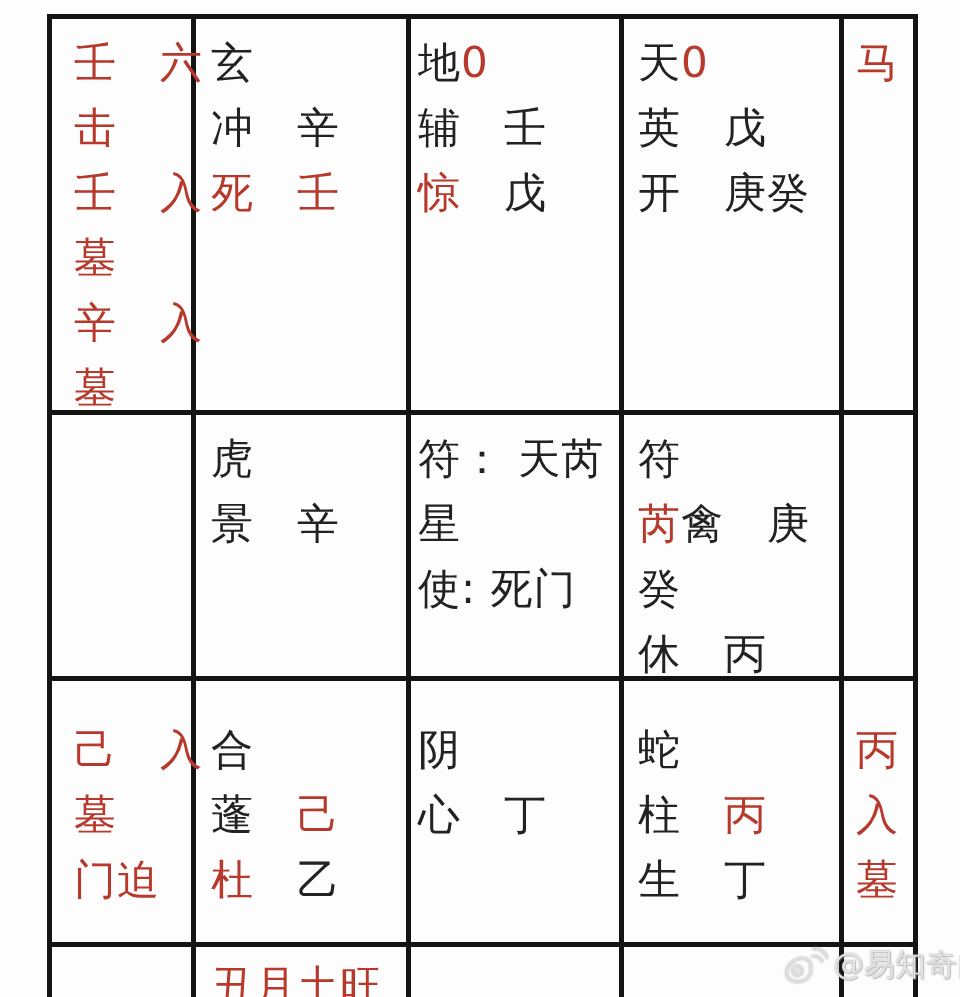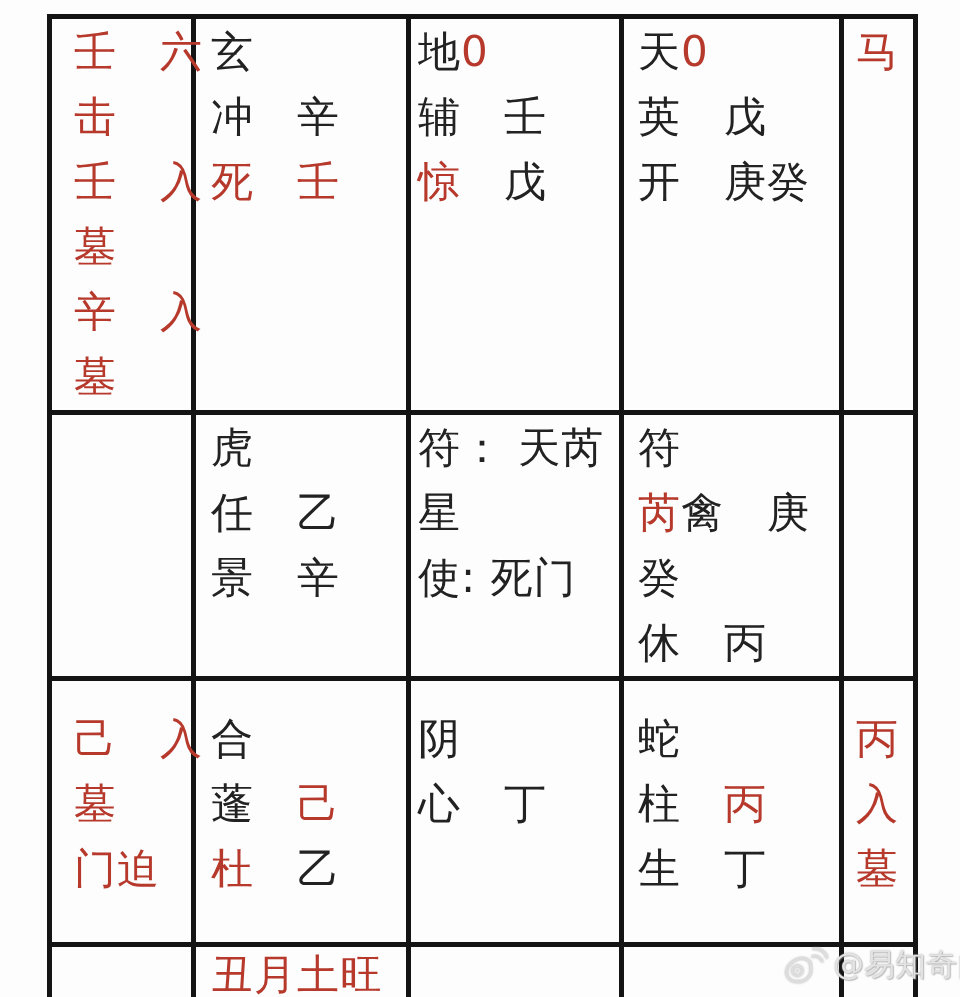--- a/index.html
+++ b/index.html
@@ -9,21 +9,21 @@
     font-family:"DejaVu Sans","Liberation Sans",sans-serif;
   }
   
   .gline{position:absolute;background:#141414;z-index:1;}
   .v{top:14px;width:5px;height:983px;}
   .h{left:47px;height:5px;width:871px;}
   .v0{left:47px;} .v1{left:191px;} .v2{left:406px;}
   .v3{left:619px;} .v4{left:839px;} .v5{left:913px;}
   .h0{top:14px;} .h1{top:410px;} .h2{top:676px;} .h3{top:942px;}
   
-  .cell{position:absolute;z-index:2;box-sizing:border-box;padding-top:0;border-radius:6px;}
+  .cell{position:absolute;z-index:2;box-sizing:border-box;padding-top:11px;border-radius:6px;}
   .r1{top:19px;height:391px;}
   .r2{top:415px;height:261px;}
   .r3{top:706px;height:261px;}
   .r4{top:947px;height:50px;}
   .c1{left:52px;width:139px;padding-left:22px;}
   .c2{left:196px;width:210px;padding-left:15px;}
   .c3{left:411px;width:208px;padding-left:7px;}
   .c4{left:624px;width:215px;padding-left:14px;}
   .c5{left:844px;width:69px;padding-left:12px;}
   .line{
@@ -82,21 +82,20 @@
       <div class="cell r1 c4">
         <div class="line"><span class="run k">天</span><span class="run red">0</span></div>
         <div class="line"><span class="run k">英　戊</span></div>
         <div class="line"><span class="run k">开　庚癸</span></div>
       </div>
       <div class="cell r1 c5">
         <div class="line"><span class="run red">马</span></div>
       </div>
       <div class="cell r2 c2">
         <div class="line"><span class="run k">虎</span></div>
-        <div class="line"><span class="run k">任　乙</span></div>
         <div class="line"><span class="run k">景　辛</span></div>
       </div>
       <div class="cell r2 c3">
         <div class="line"><span class="run k">符： 天芮</span></div>
         <div class="line"><span class="run k">星</span></div>
         <div class="line"><span class="run k">使: 死门</span></div>
       </div>
       <div class="cell r2 c4">
         <div class="line"><span class="run k">符</span></div>
         <div class="line"><span class="run red">芮</span><span class="run k">禽　庚</span></div>

